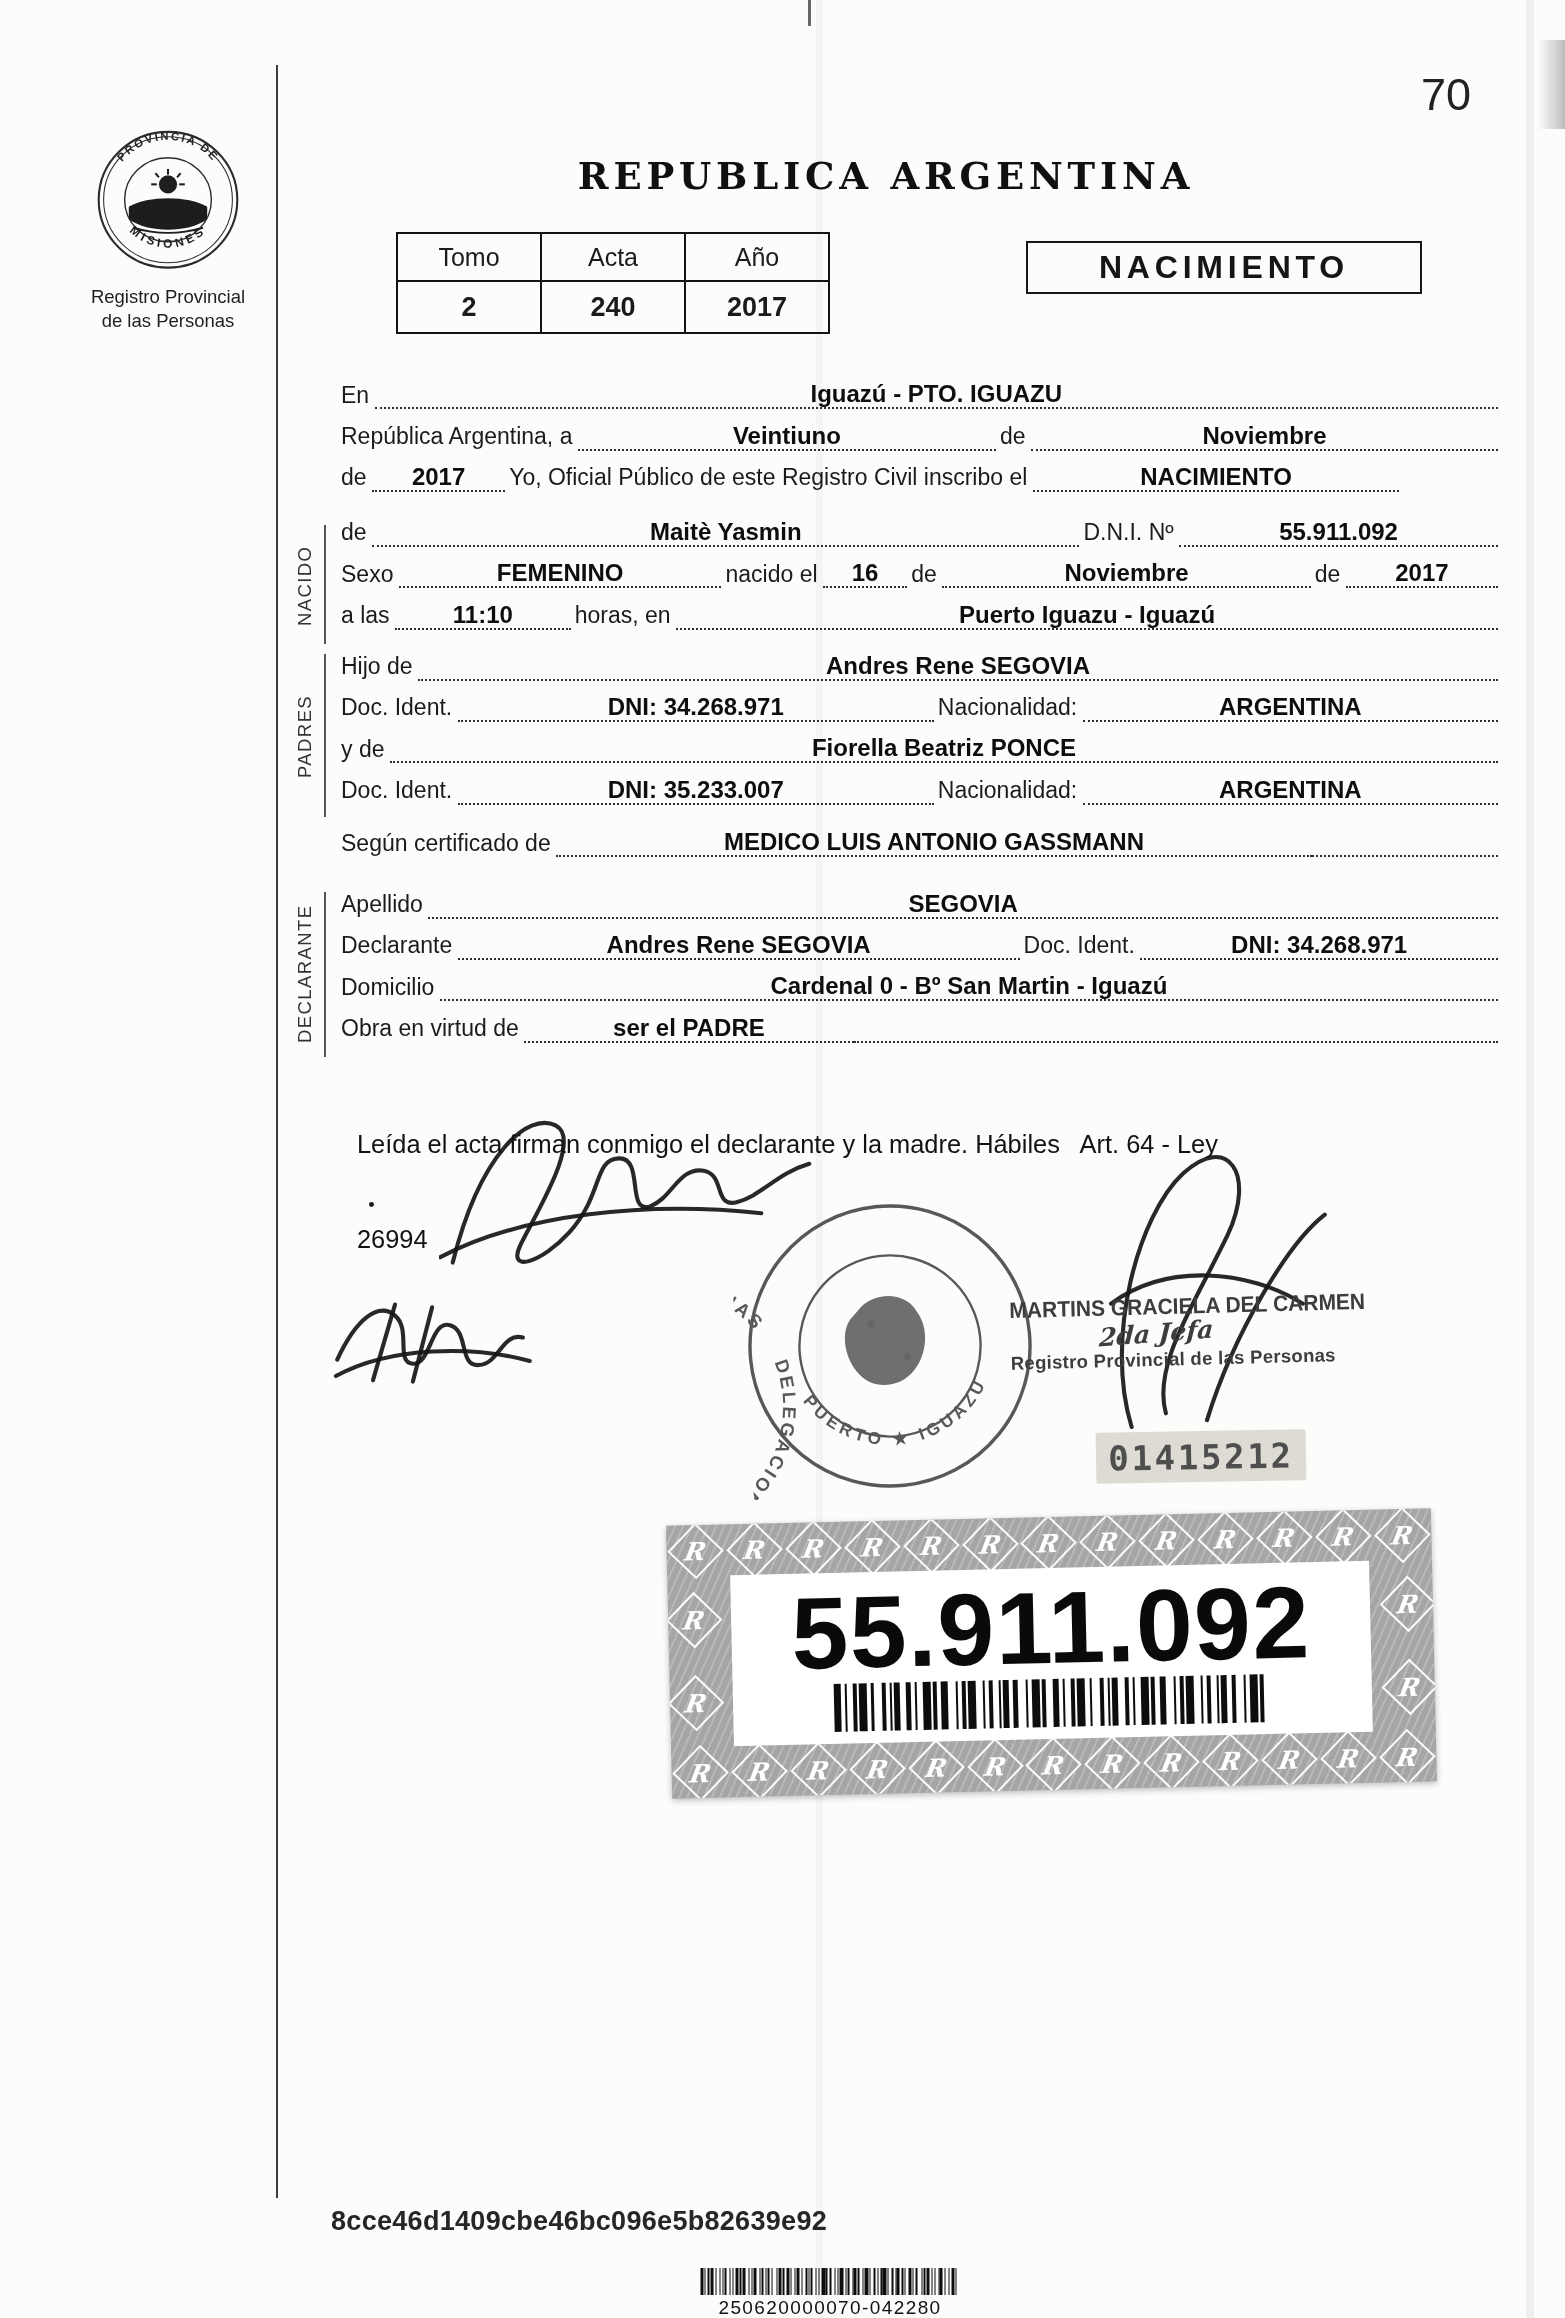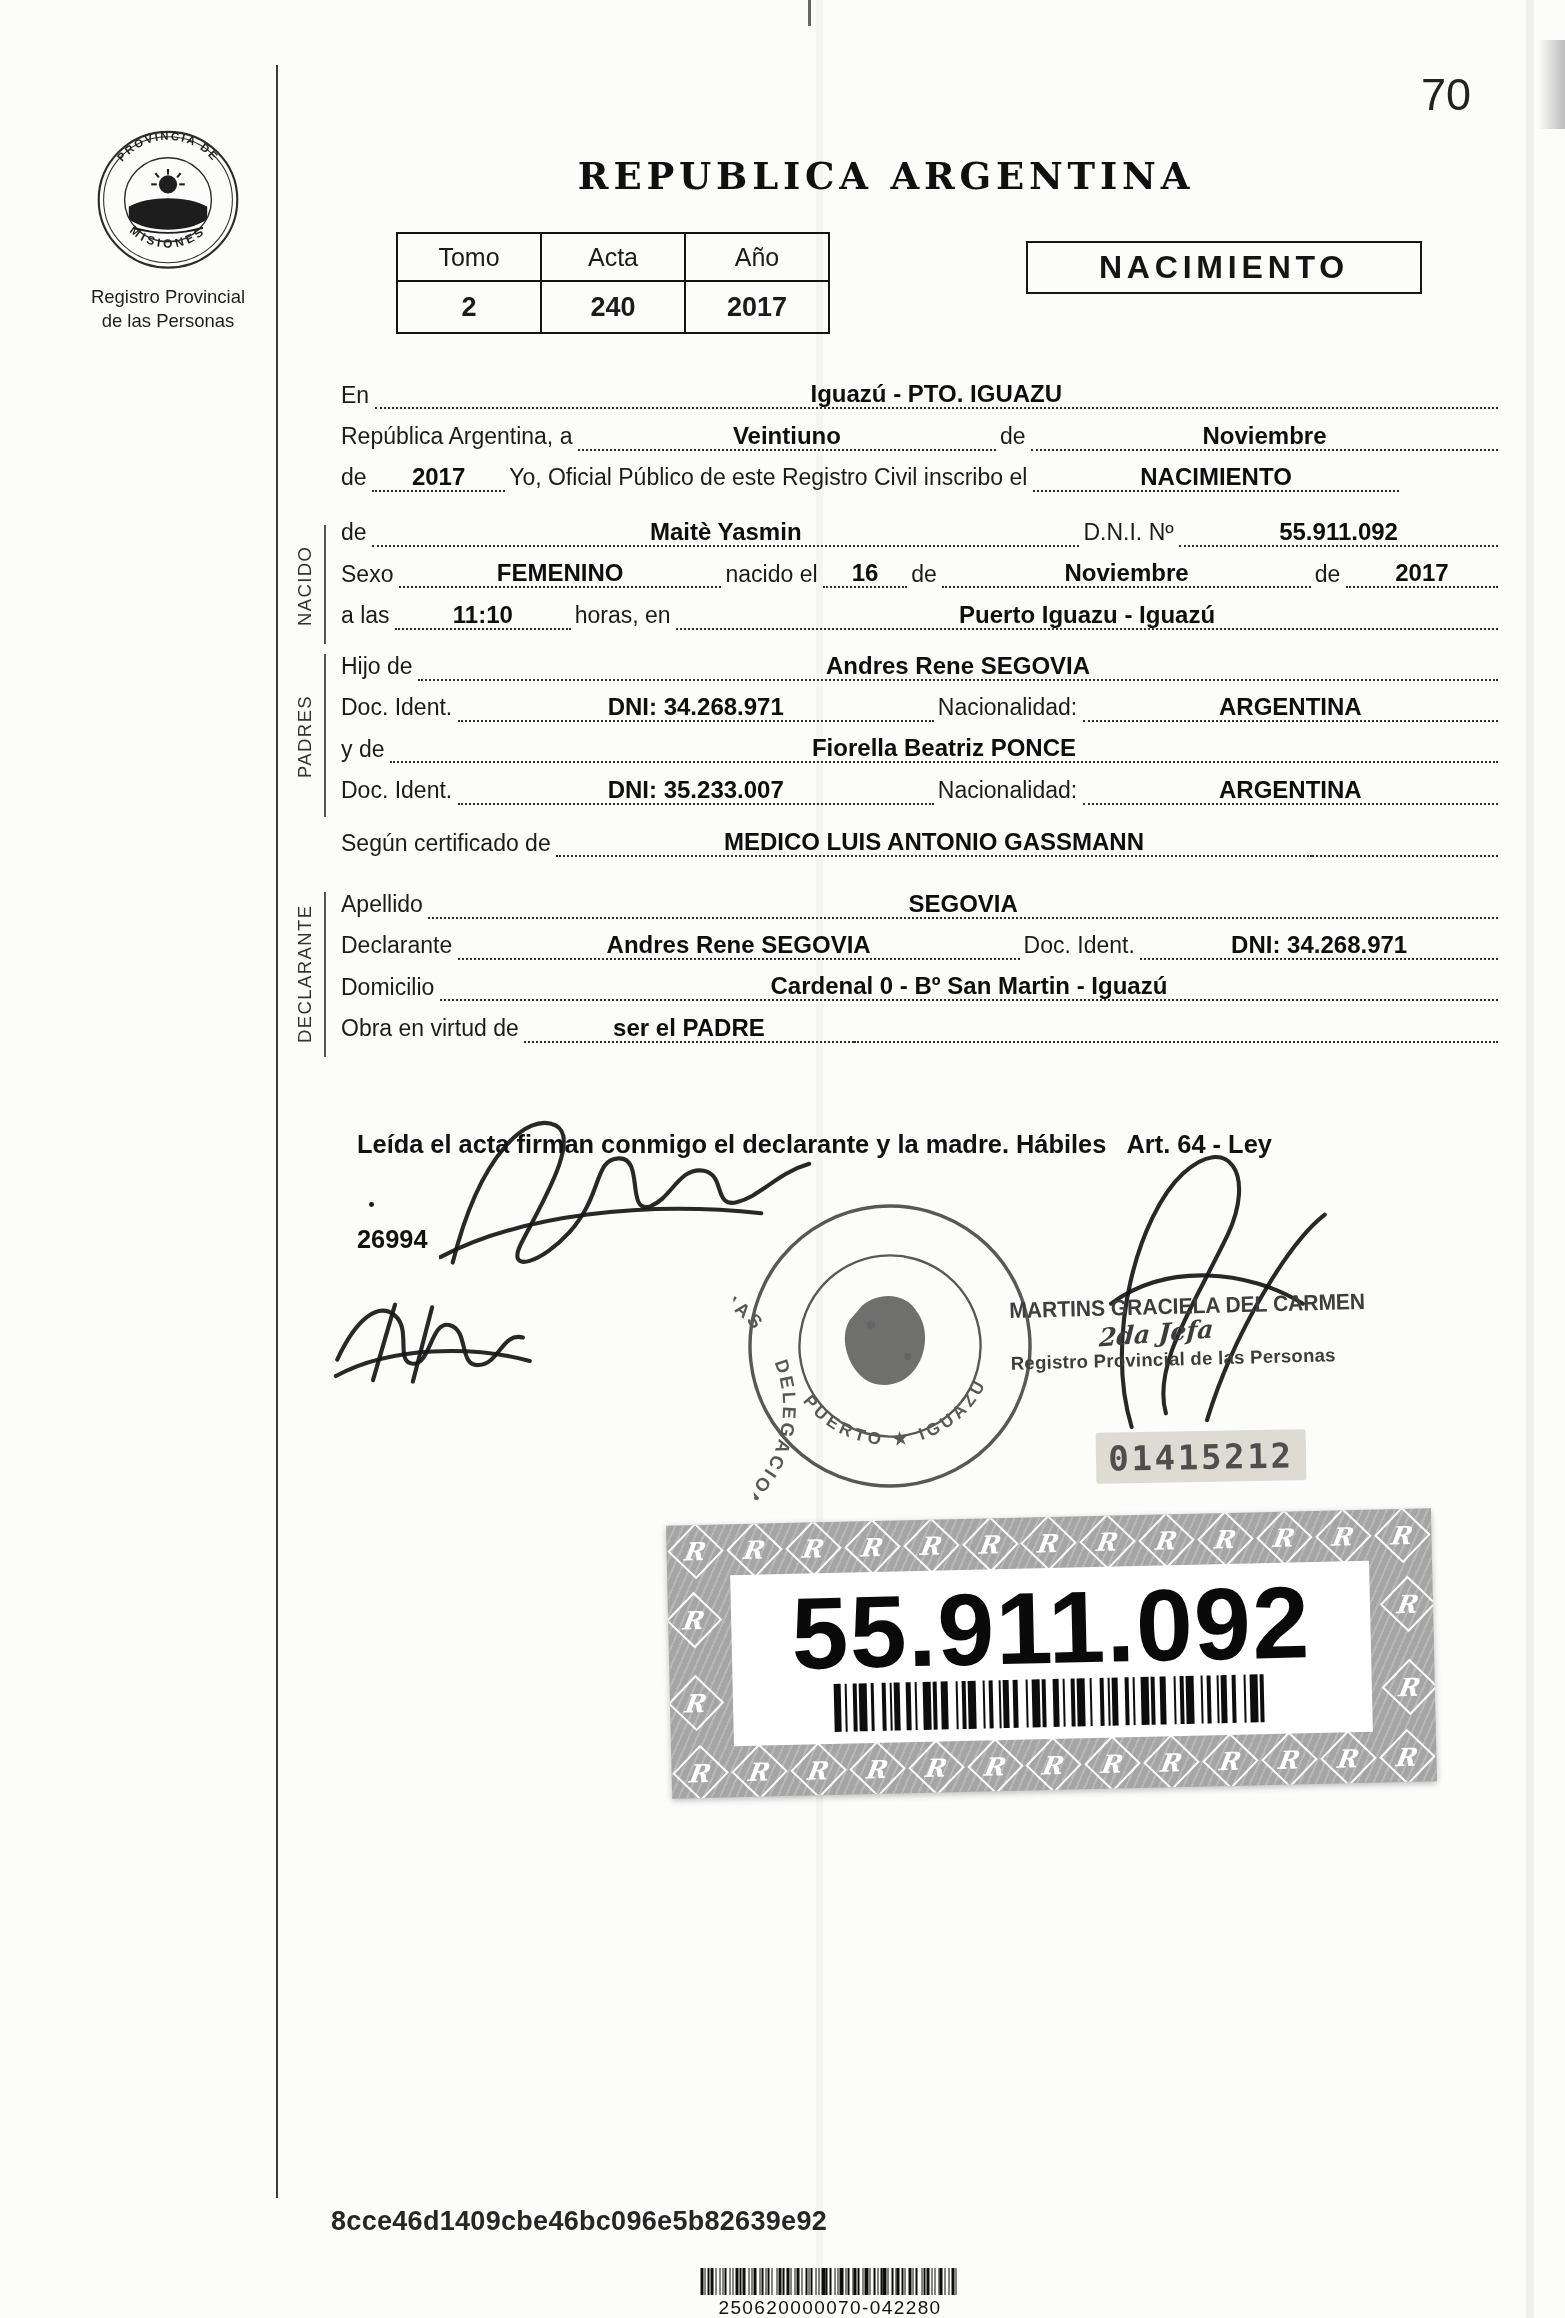--- a/index.html
+++ b/index.html
@@ -50,21 +50,21 @@
   .side-label{position:absolute;writing-mode:vertical-rl;transform:rotate(180deg);
         font-size:18.5px;letter-spacing:1.4px;color:#333;display:flex;align-items:center;justify-content:center;}
   .side-rule{position:absolute;width:2.1px;background:#555;}
   #sl-nacido{left:294px;top:527px;height:118px;}
   #sr-nacido{left:324px;top:525px;height:119px;}
   #sl-padres{left:294px;top:657px;height:159px;}
   #sr-padres{left:324px;top:654px;height:163px;}
   #sl-declarante{left:294px;top:893px;height:162px;}
   #sr-declarante{left:324px;top:892px;height:165px;}
 
-  .closing{position:absolute;left:357px;top:1065px;width:1139px;font-size:25.4px;font-weight:bold;
+  .closing{position:absolute;left:357px;top:1065px;width:1139px;font-size:25.4px;font-weight:normal;
         line-height:1.25;color:#121212;white-space:pre-wrap;}
 
   
   .signature{position:absolute;}
   .signature path{fill:none;stroke:#161616;stroke-width:6;stroke-linecap:round;stroke-linejoin:round;opacity:.92;}
   #sig1{left:439px;top:1098px;width:384px;height:192px;}
   #sig2{left:329px;top:1277px;width:220px;height:117px;}
   #sig3{left:1070px;top:1139px;width:274px;height:302px;}
   .pen-dot{position:absolute;left:369px;top:1202px;width:4.8px;height:4.8px;border-radius:50%;background:#1a1a1a;}
 

